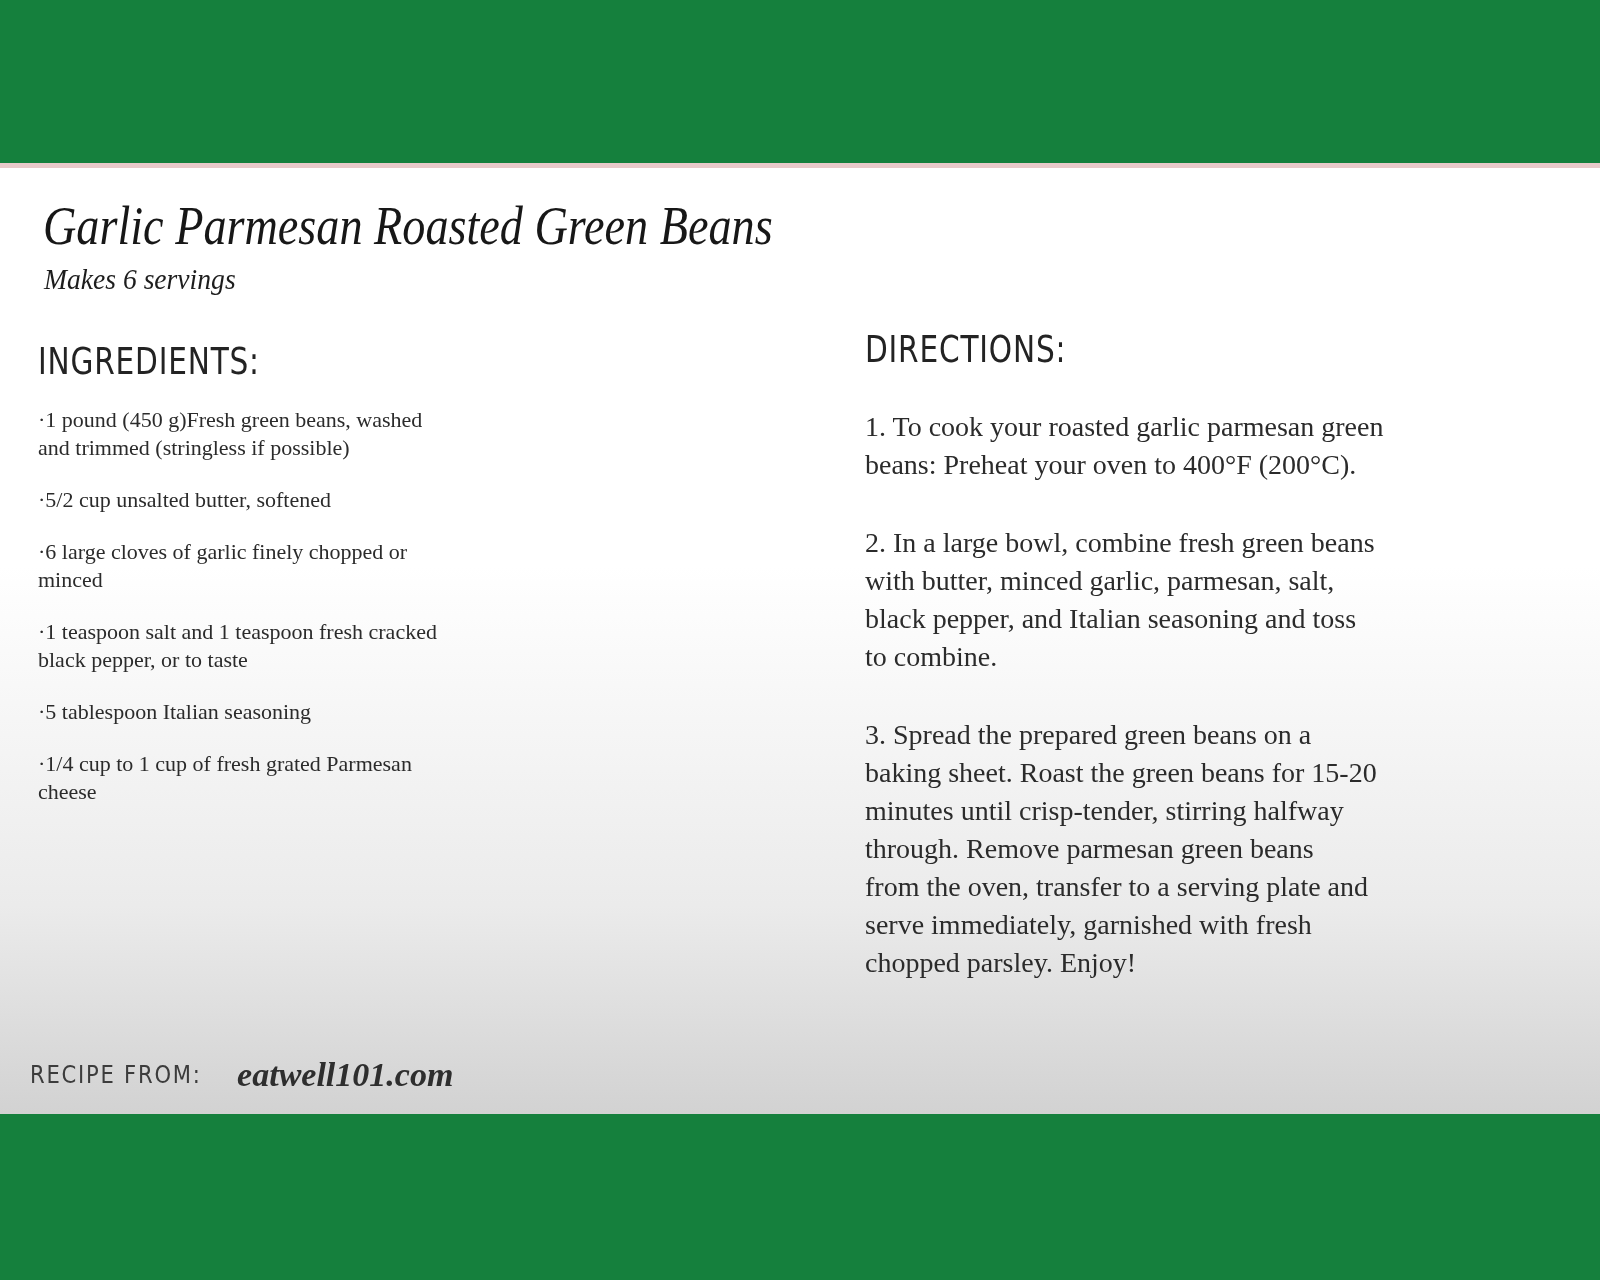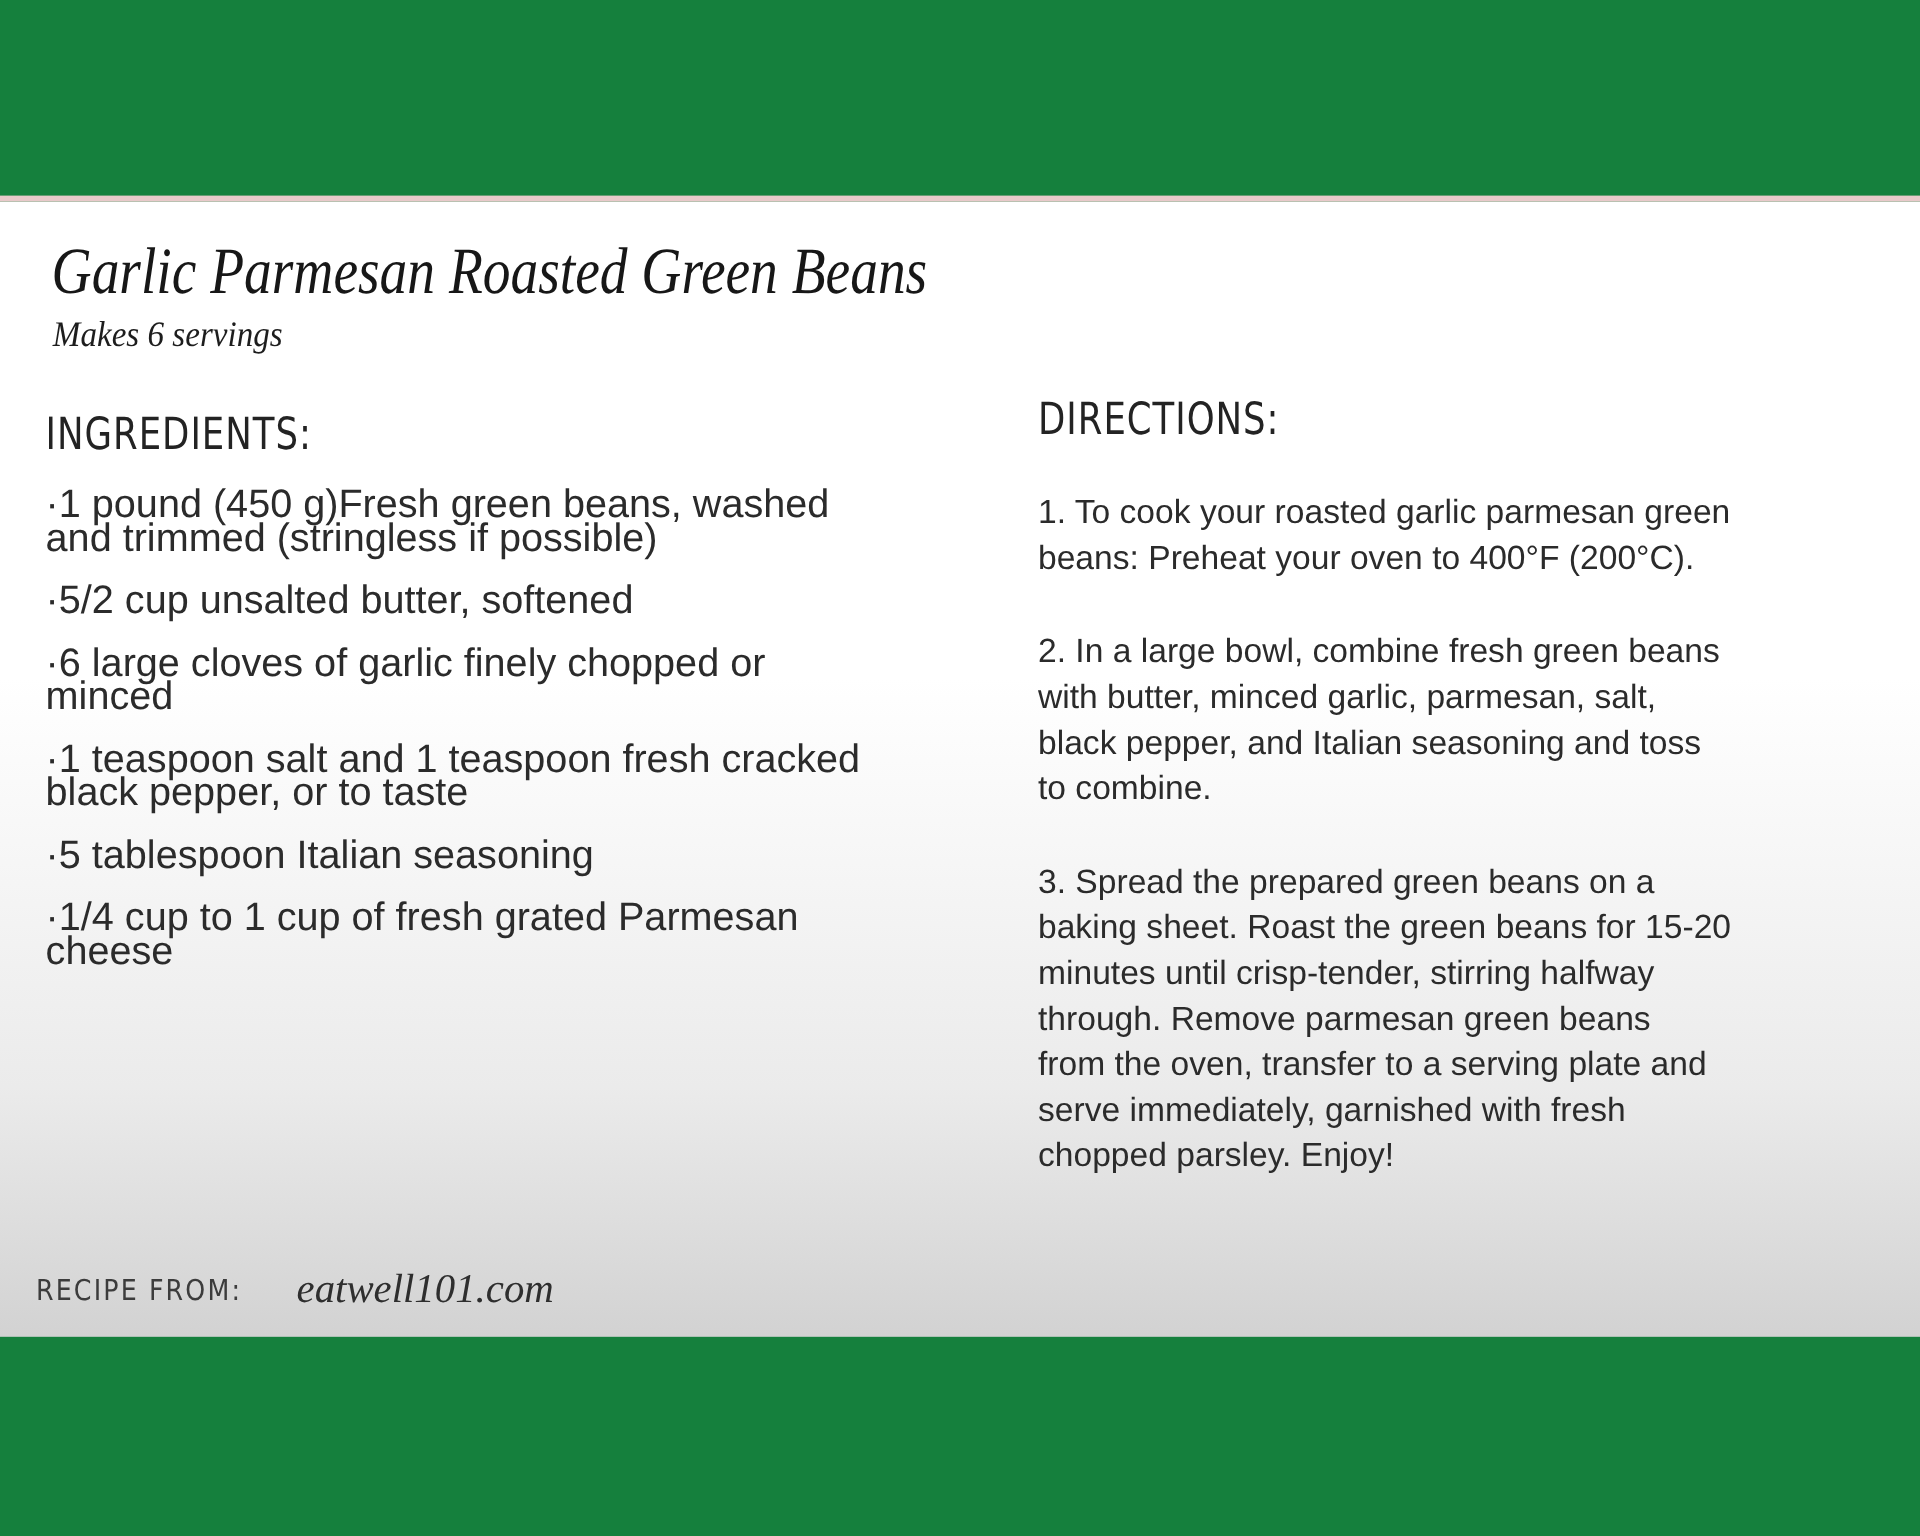--- a/index.html
+++ b/index.html
@@ -72,35 +72,35 @@
   }
   .ingredients-heading { left: 38px; top: 172px; }
   .directions-heading  { left: 865px; top: 160px; }
   .ingredients-list {
     position: absolute;
     left: 38px;
     top: 238px;
     width: 710px;
   }
   .ingredient-item {
-    font-family: Liberation Sans, sans-serif;
-    font-size: 33px;
+    font-family: Liberation Serif, serif;
+    font-size: 22px;
     line-height: 28px;
     margin-bottom: 24px;
     color: #2b2b2b;
     white-space: pre-line;
   }
   .directions-list {
     position: absolute;
     left: 865px;
     top: 240px;
     width: 720px;
   }
   .direction-step {
-    font-family: Liberation Sans, sans-serif;
+    font-family: Liberation Serif, serif;
     font-size: 28px;
     line-height: 38px;
     margin-bottom: 40px;
     color: #2b2b2b;
     white-space: pre-line;
   }
   .footer {
     position: absolute;
     left: 30px;
     top: 888px;
@@ -109,25 +109,26 @@
   }
   .footer-label {
     font-family: "DejaVu Sans", "Liberation Sans", sans-serif;
     font-size: 24px;
     letter-spacing: 2px;
     color: #3c3c3c;
     transform: scaleX(0.88);
     transform-origin: left bottom;
   }
   .footer-site {
-    margin-left: 22px;
+    margin-left: 12px;
     font-family: "Liberation Serif", "DejaVu Serif", serif;
     font-style: italic;
     font-size: 34px;
     color: #2e2e2e;
+    font-weight: bold;
   }
 </style>
 </head>
 <body>
 
 <div class="frame">
   <div class="card">
 
     <h1 class="title">Garlic Parmesan Roasted Green Beans</h1>
 

